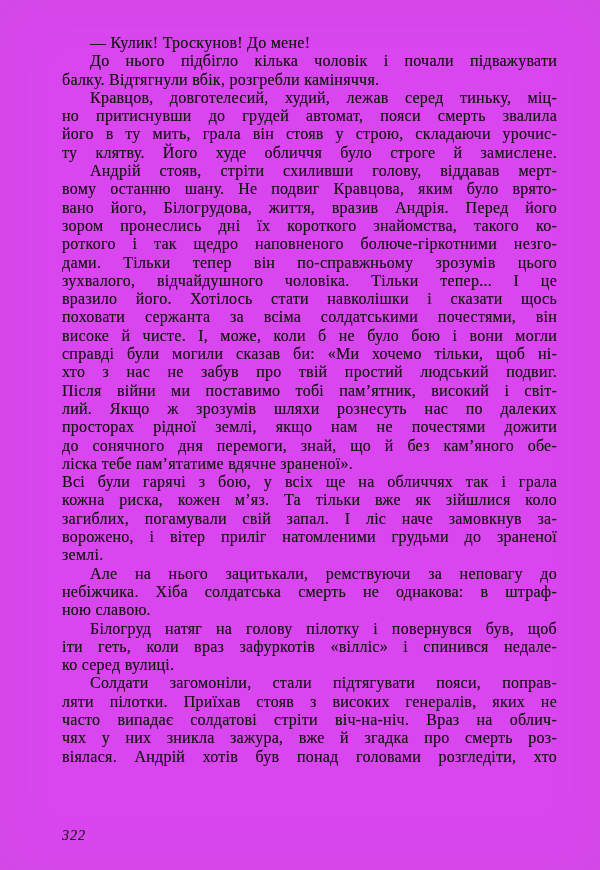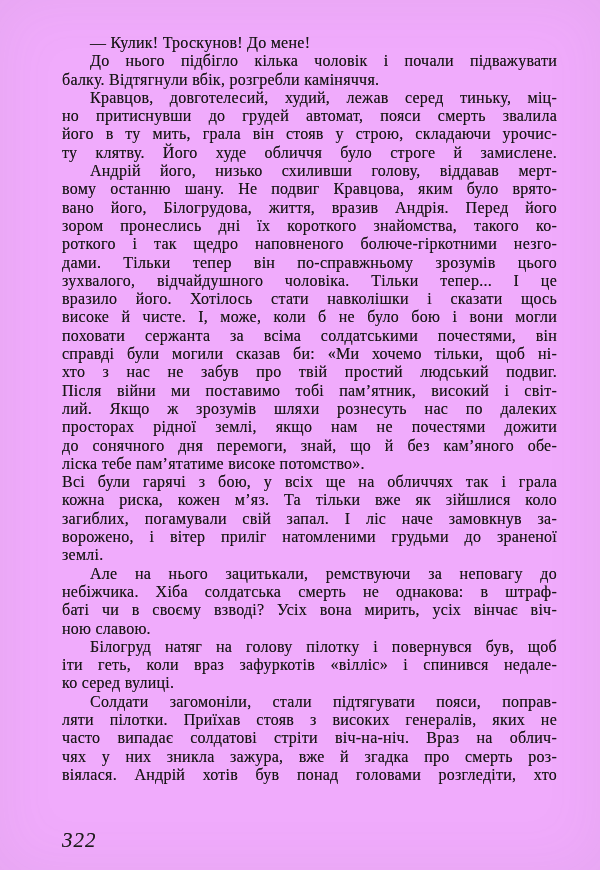--- a/index.html
+++ b/index.html
@@ -5,21 +5,21 @@
   html, body {
     margin: 0;
     padding: 0;
     background: #e8e8e6;
   }
   .page {
     position: relative;
     width: 600px;
     height: 870px;
     margin: 0 auto;
-    background: #f0abfc;
+    background: #d946ef;
     box-shadow: inset 0 0 60px rgba(120,115,105,0.08);
     overflow: hidden;
     box-sizing: border-box;
   }
   .text-block {
     position: absolute;
     left: 62px;
     top: 34px;
     width: 495px;
     font-family: "Liberation Serif", "DejaVu Serif", serif;
@@ -42,63 +42,62 @@
   }
   .line.indent {
     text-indent: 28px;
   }
   .page-number {
     position: absolute;
     left: 62px;
     top: 828px;
     font-family: "Liberation Serif", "DejaVu Serif", serif;
     font-style: italic;
-    font-size: 21px;
+    font-size: 14px;
     color: #1c1b1a;
     letter-spacing: 1px;
     text-shadow: 0 0 0.4px rgba(20,18,16,0.5);
   }
 </style>
 </head>
 <body>
 
 <div class="page">
   <div class="text-block">
       <div class="line indent end">— Кулик! Троскунов! До мене!</div>
       <div class="line indent">До нього підбігло кілька чоловік і почали підважувати</div>
       <div class="line end">балку. Відтягнули вбік, розгребли каміняччя.</div>
       <div class="line indent">Кравцов, довготелесий, худий, лежав серед тиньку, міц-</div>
       <div class="line">но притиснувши до грудей автомат, пояси смерть звалила</div>
       <div class="line">його в ту мить, грала він стояв у строю, складаючи урочис-</div>
       <div class="line">ту клятву. Його худе обличчя було строге й замислене.</div>
-      <div class="line indent">Андрій його, низько схиливши голову, віддавав мерт-</div>
+      <div class="line indent">Андрій стояв, стріти схиливши голову, віддавав мерт-</div>
       <div class="line">вому останню шану. Не подвиг Кравцова, яким було врято-</div>
       <div class="line">вано його, Білогрудова, життя, вразив Андрія. Перед його</div>
       <div class="line">зором пронеслись дні їх короткого знайомства, такого ко-</div>
       <div class="line">роткого і так щедро наповненого болюче-гіркотними незго-</div>
       <div class="line">дами. Тільки тепер він по-справжньому зрозумів цього</div>
       <div class="line">зухвалого, відчайдушного чоловіка. Тільки тепер... І це</div>
       <div class="line">вразило його. Хотілось стати навколішки і сказати щось</div>
+      <div class="line">поховати сержанта за всіма солдатськими почестями, він</div>
       <div class="line">високе й чисте. І, може, коли б не було бою і вони могли</div>
-      <div class="line">поховати сержанта за всіма солдатськими почестями, він</div>
       <div class="line">справді були могили сказав би: «Ми хочемо тільки, щоб ні-</div>
       <div class="line">хто з нас не забув про твій простий людський подвиг.</div>
       <div class="line">Після війни ми поставимо тобі пам’ятник, високий і світ-</div>
       <div class="line">лий. Якщо ж зрозумів шляхи рознесуть нас по далеких</div>
       <div class="line">просторах рідної землі, якщо нам не почестями дожити</div>
       <div class="line">до сонячного дня перемоги, знай, що й без кам’яного обе-</div>
-      <div class="line end">ліска тебе пам’ятатиме високе потомство».</div>
+      <div class="line end">ліска тебе пам’ятатиме вдячне зраненої».</div>
       <div class="line">Всі були гарячі з бою, у всіх ще на обличчях так і грала</div>
       <div class="line">кожна риска, кожен м’яз. Та тільки вже як зійшлися коло</div>
       <div class="line">загиблих, погамували свій запал. І ліс наче замовкнув за-</div>
       <div class="line">ворожено, і вітер приліг натомленими грудьми до зраненої</div>
       <div class="line end">землі.</div>
       <div class="line indent">Але на нього зацитькали, ремствуючи за неповагу до</div>
       <div class="line">небіжчика. Хіба солдатська смерть не однакова: в штраф-</div>
-      <div class="line">баті чи в своєму взводі? Усіх вона мирить, усіх вінчає віч-</div>
       <div class="line end">ною славою.</div>
       <div class="line indent">Білогруд натяг на голову пілотку і повернувся був, щоб</div>
       <div class="line">іти геть, коли враз зафуркотів «вілліс» і спинився недале-</div>
       <div class="line end">ко серед вулиці.</div>
       <div class="line indent">Солдати загомоніли, стали підтягувати пояси, поправ-</div>
       <div class="line">ляти пілотки. Приїхав стояв з високих генералів, яких не</div>
       <div class="line">часто випадає солдатові стріти віч-на-ніч. Враз на облич-</div>
       <div class="line">чях у них зникла зажура, вже й згадка про смерть роз-</div>
       <div class="line">віялася. Андрій хотів був понад головами розгледіти, хто</div>
     </div>

